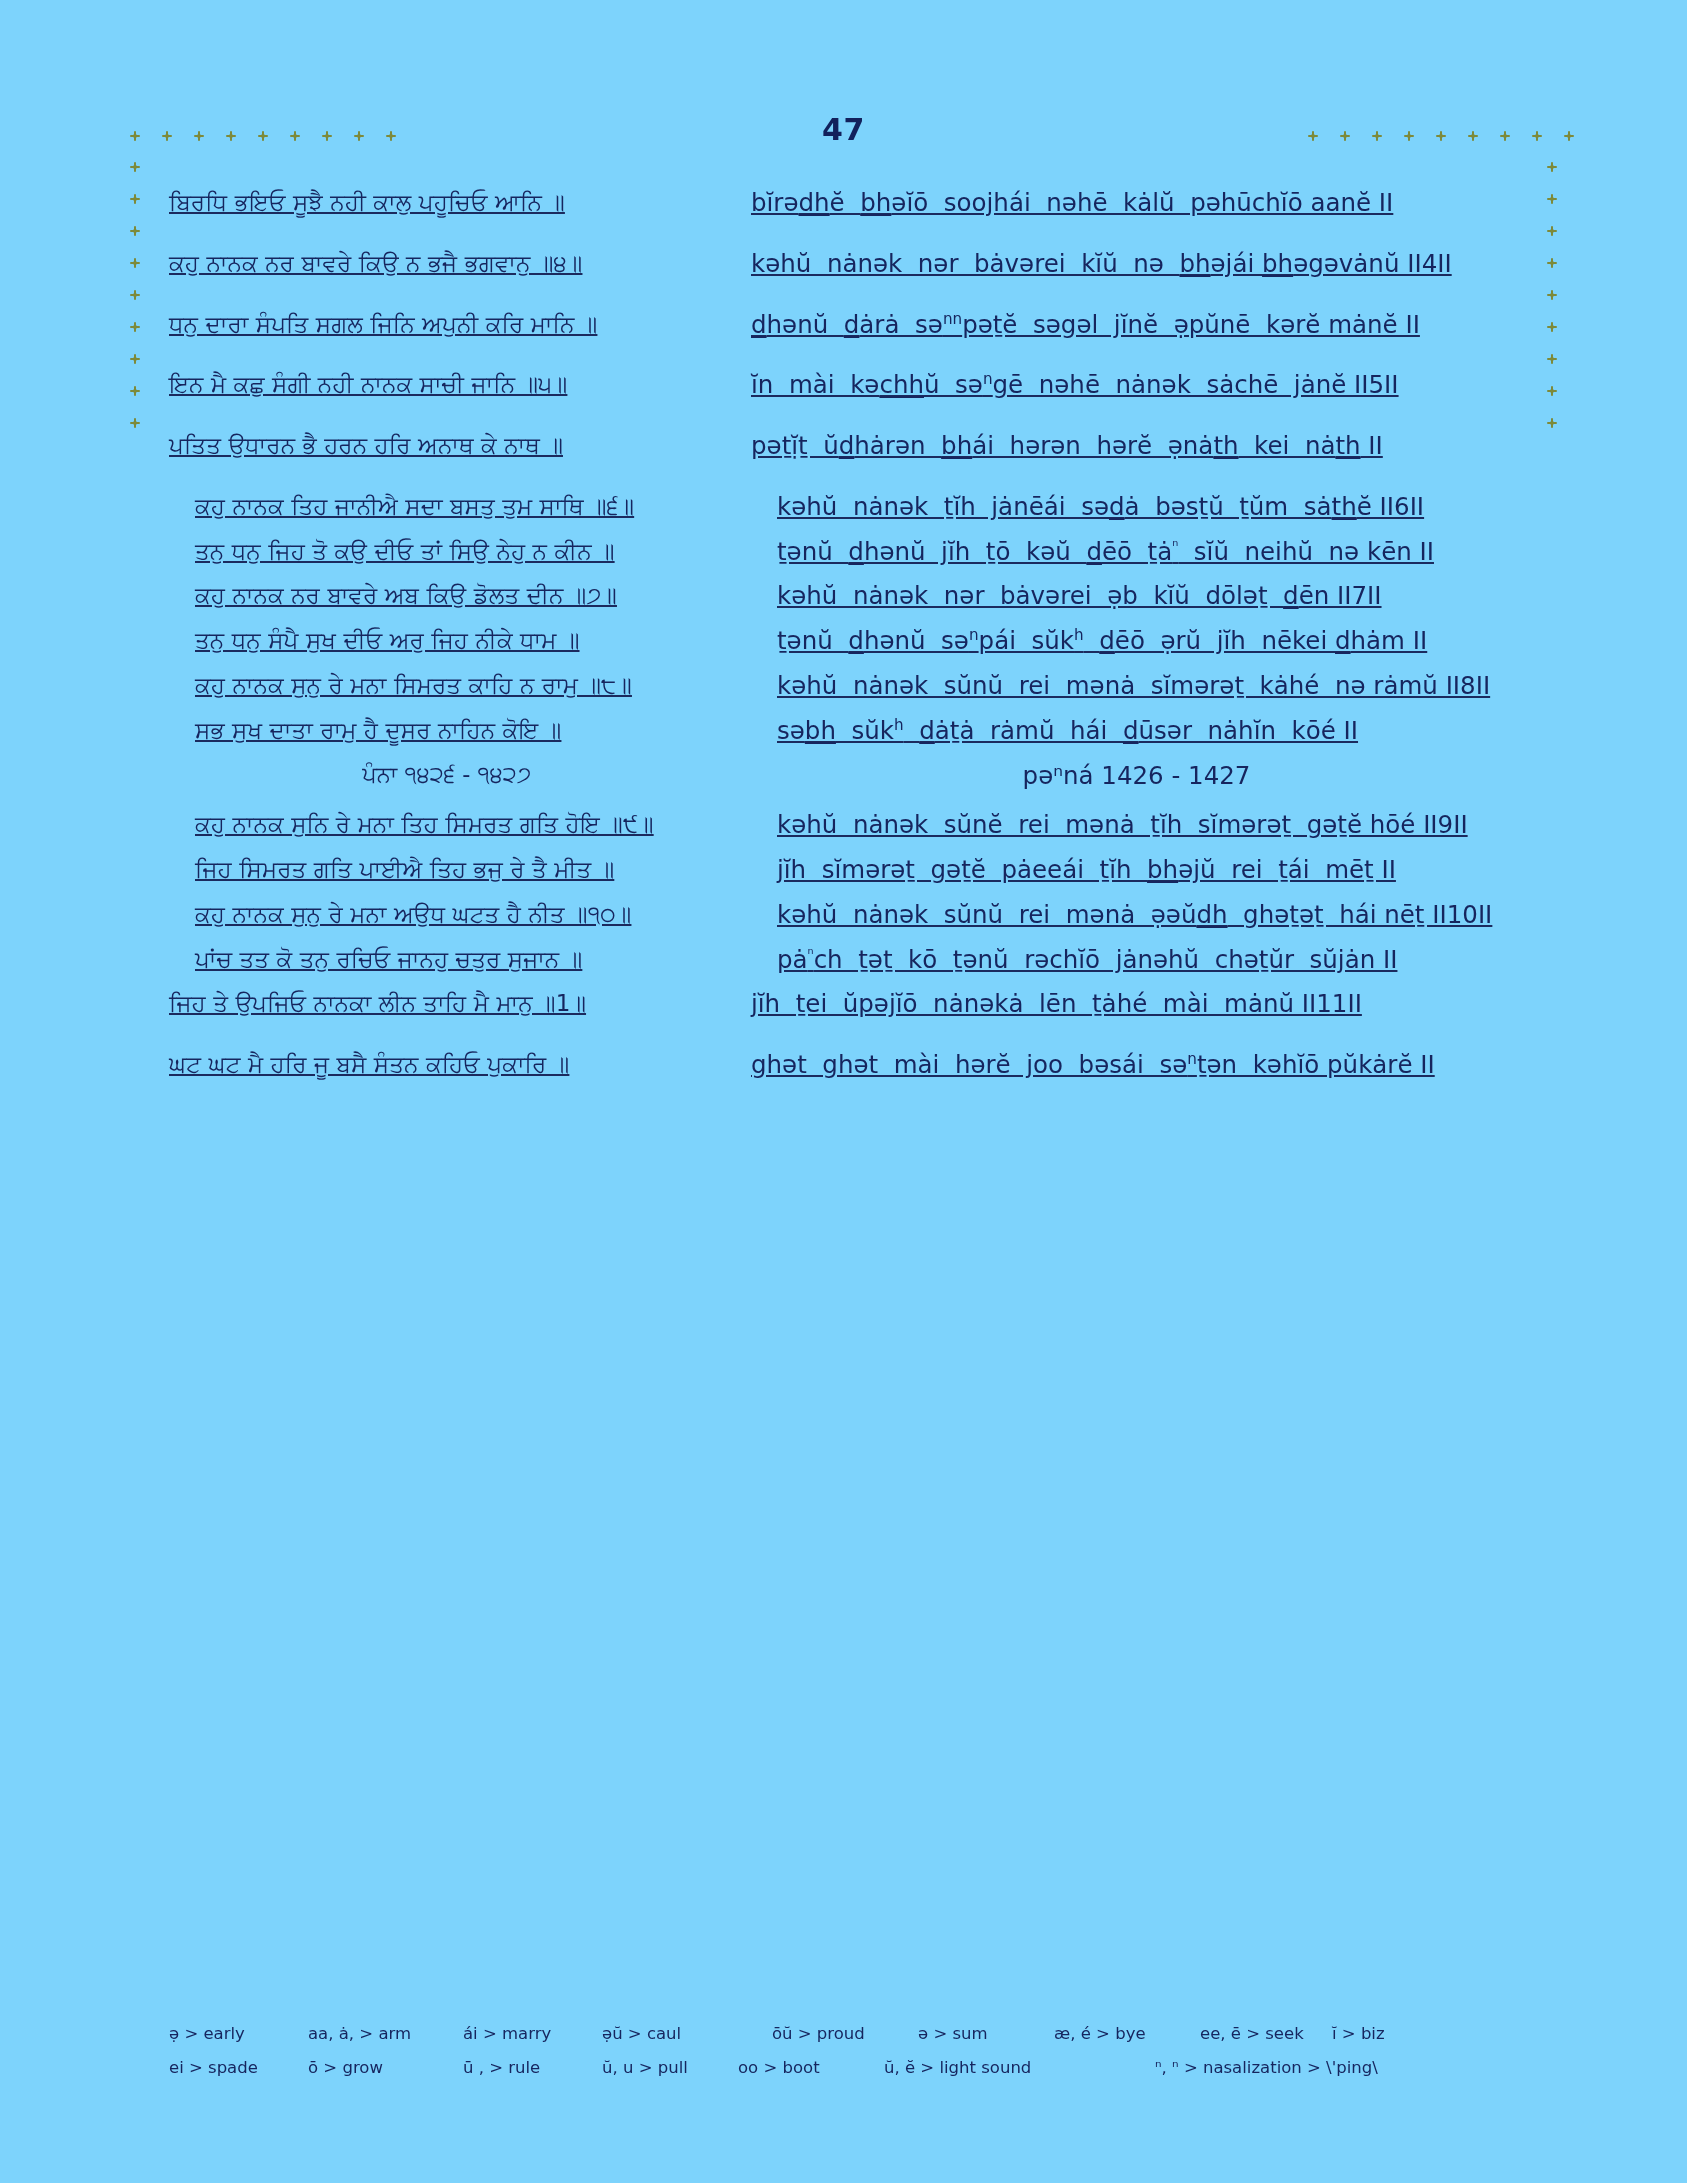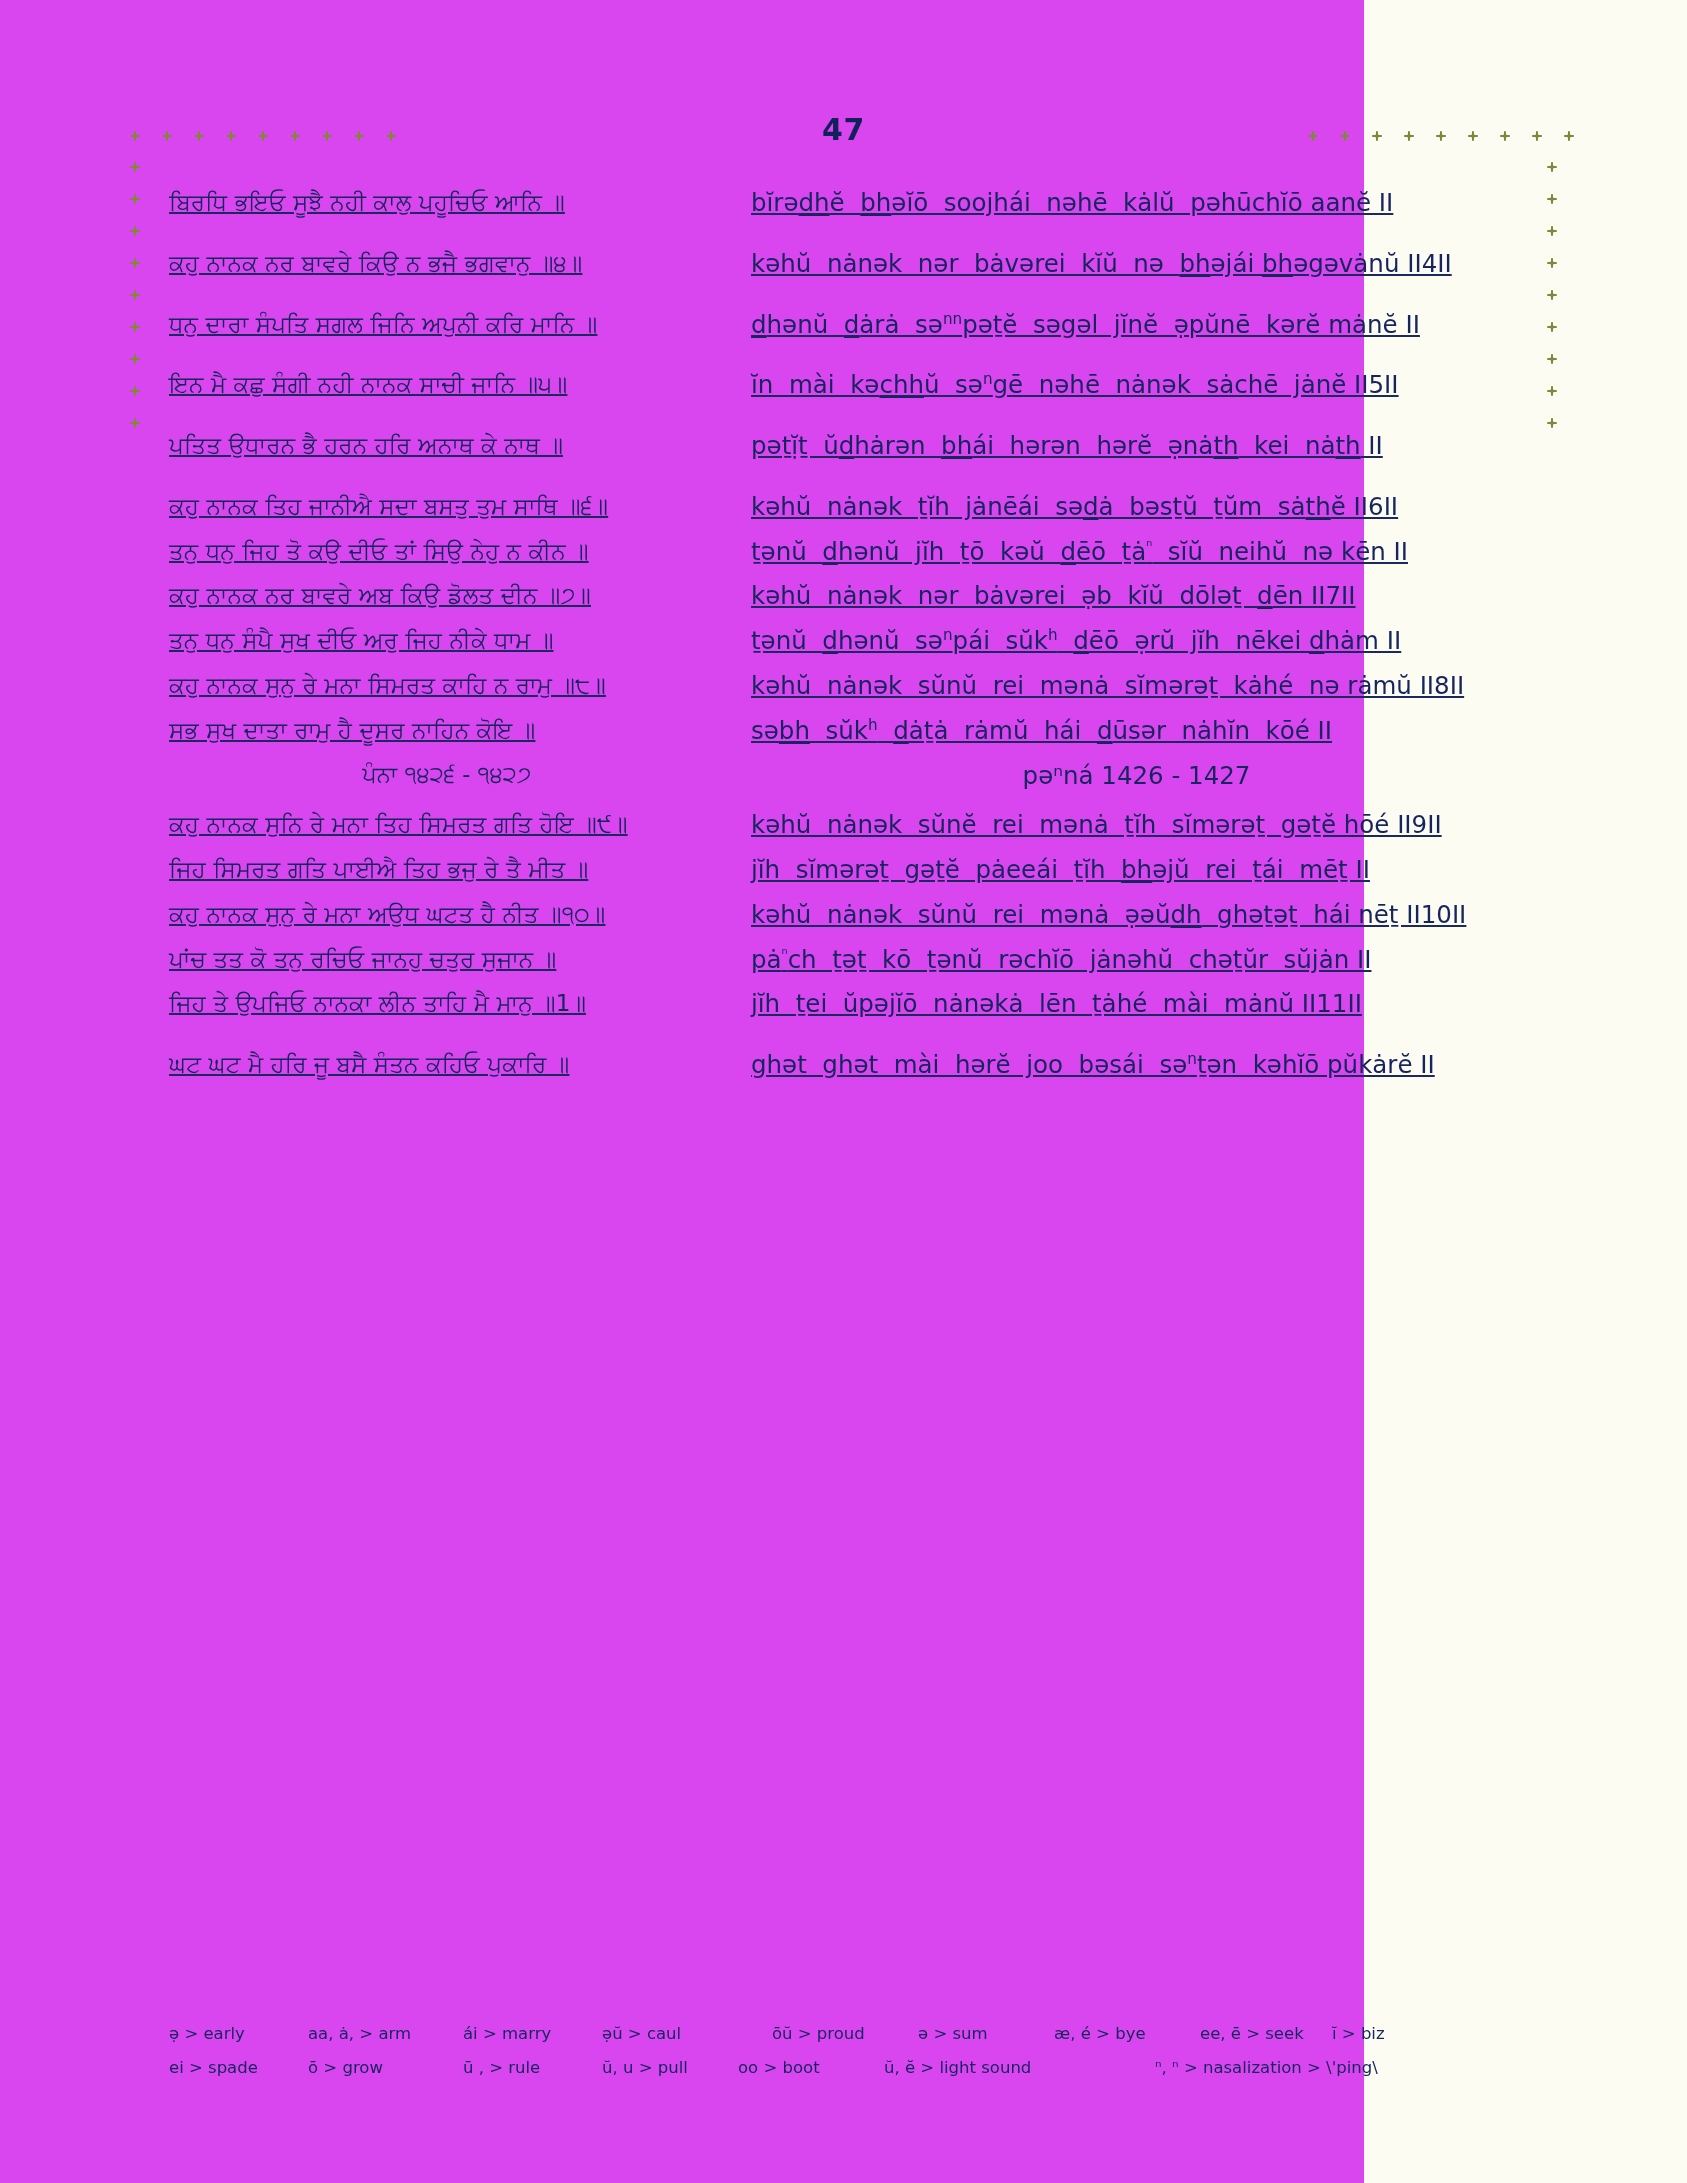--- a/index.html
+++ b/index.html
@@ -11,23 +11,23 @@
     width: 1687px;
     height: 2183px;
     font-family: "DejaVu Sans", sans-serif;
     color: #1b2a5e;
     position: relative;
     overflow: hidden;
   }
   .page {
     position: absolute;
     top: 0; left: 0;
-    width: 1364px;
+    width: 1687px;
     height: 2183px;
-    background: #d946ef;
+    background: #7dd3fc;
   }
 
   
   .page-number {
     position: absolute;
     top: 112px;
     left: 0;
     width: 1687px;
     text-align: center;
     font-size: 30px;
@@ -110,21 +110,21 @@
     box-sizing: border-box;
     font-family: "DejaVu Sans", sans-serif;
     font-size: 24.5px;
     line-height: 1.5;
     color: #16255e;
     text-align: justify;
     text-justify: inter-word;
   }
   .col-rom.nojust { text-align: left; }
   .row.spaced { margin-bottom: 24px; }
-  .row.tight { margin-bottom: 8px; }
+  .row.tight { margin-bottom: 8px; justify-content: flex-end; }
   .u { text-decoration: underline; text-underline-offset: 2.6px; }
   sup { font-size: 0.62em; vertical-align: super; }
 
   
   .pageref-row {
     display: flex;
     width: 100%;
     margin: 12px 0 17px 0;
   }
   .pageref-gur {

